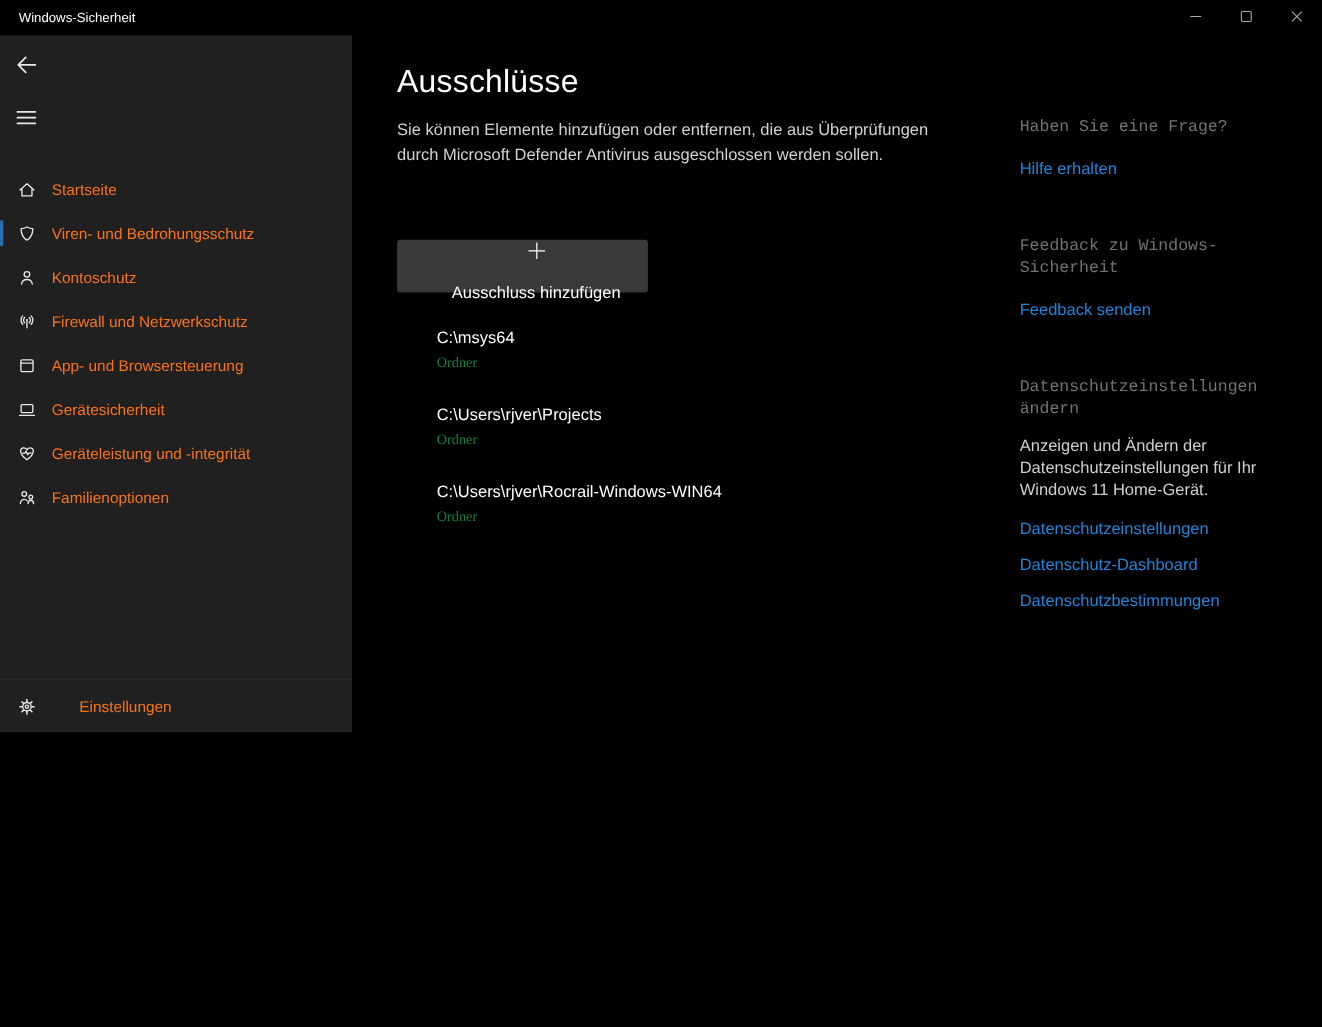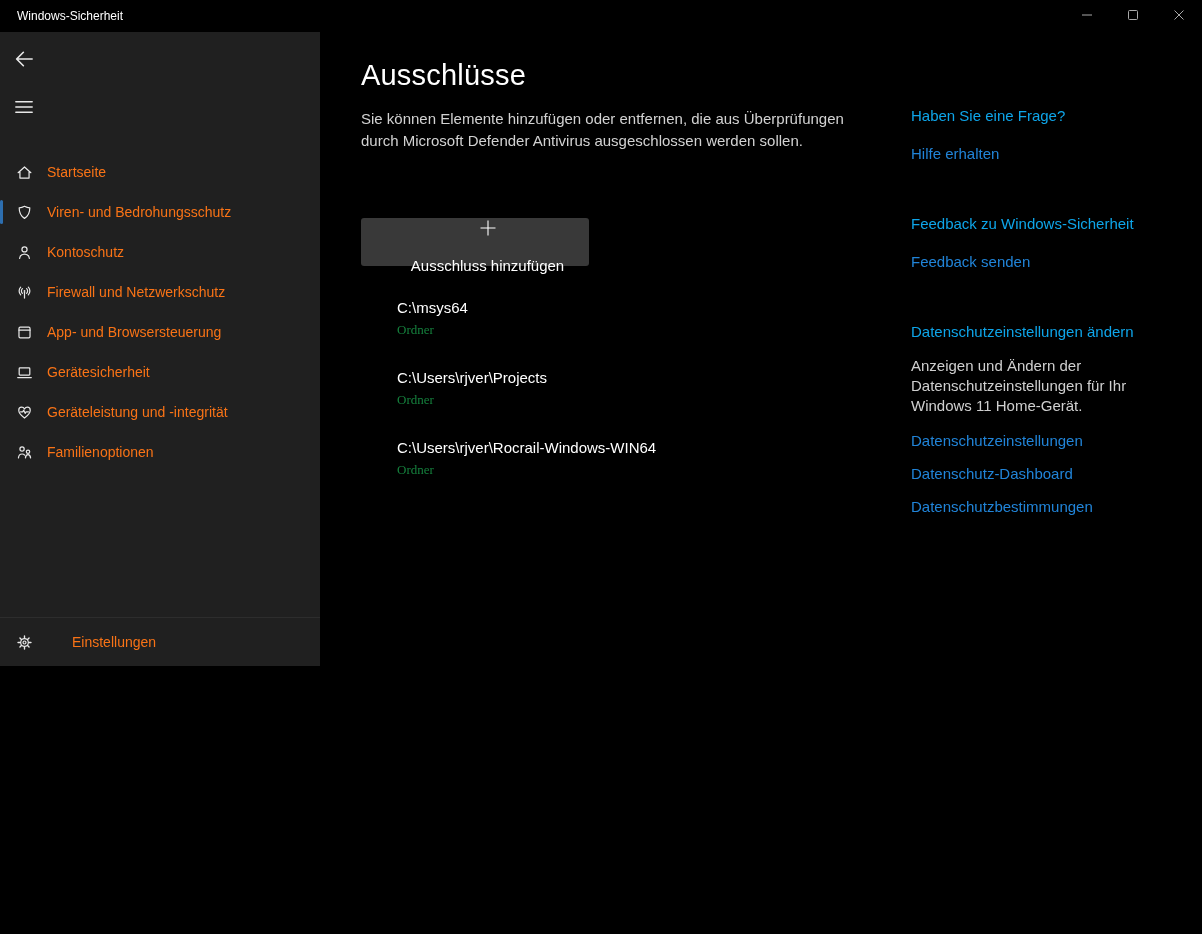--- a/index.html
+++ b/index.html
@@ -61,21 +61,21 @@
   .sidebar-footer{
     margin-top:auto;height:48px;
     border-top:1px solid rgba(255,255,255,0.06);
     display:flex;align-items:center;
   }
   .sidebar-footer .nav-item{flex:1;height:48px;gap:39px;}
   
   .main{
     flex:1;min-width:0;
     padding:24px 24px 0 41px;
-    display:flex;gap:40px;
+    display:flex;gap:56px;
     background:var(--content-bg,#000);
   }
   .content-col{width:510px;flex:0 0 510px;}
   .page-title{
     font-size:29px;font-weight:300;line-height:38px;margin:0;letter-spacing:.2px;color:#fff;
   }
   .page-desc{
     width:484px;margin:14px 0 0;
     font-size:15px;line-height:22px;color:#d2d2d2;
   }
@@ -86,21 +86,21 @@
     display:flex;align-items:center;gap:16px;padding:0 0 0 25px;cursor:default;flex-direction:column;
   }
   .add-btn svg{stroke:#fff;stroke-width:1.1;fill:none;}
   .exclusion-list{margin-top:32px;margin-left:36px;}
   .exclusion-item{margin-bottom:30px;cursor:default;}
   .exclusion-path{font-size:15px;line-height:20px;color:#fff;}
   .exclusion-type{font-size:13px;line-height:17px;color:#15803d;margin-top:3px;font-family:Liberation Serif, serif;}
   
   .aside{width:267px;flex:0 0 267px;padding-top:50px;}
   .aside-section{margin-bottom:50px;}
-  .aside-heading{font-size:15px;font-weight:400;color:#0ea5e9;margin:0 0 18px;line-height:20px;}
+  .aside-heading{font-size:15px;font-weight:400;color:#737373;margin:0 0 18px;line-height:20px;font-family:Liberation Mono, monospace;}
   .aside-body{font-size:15px;line-height:20px;color:#cfcfcf;margin:-4px 0 15px;}
   .aside-link{
     display:block;font-size:15px;line-height:20px;
     color:var(--link,#2184d8);text-decoration:none;margin-bottom:13px;cursor:pointer;
   }
   .aside-link:last-child{margin-bottom:0;}
 </style>
 </head>
 <body>
 

